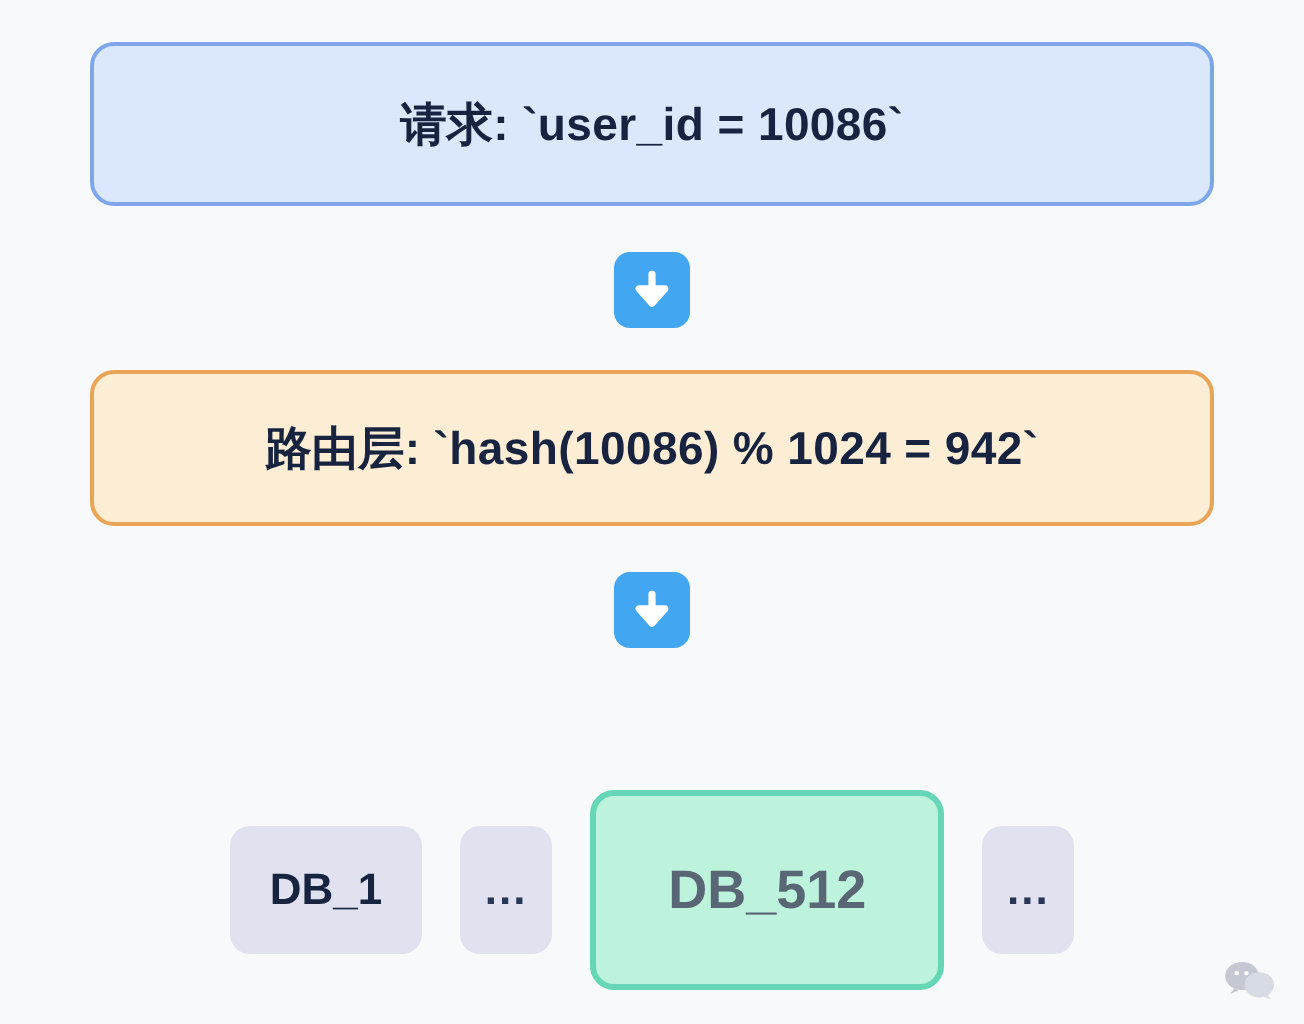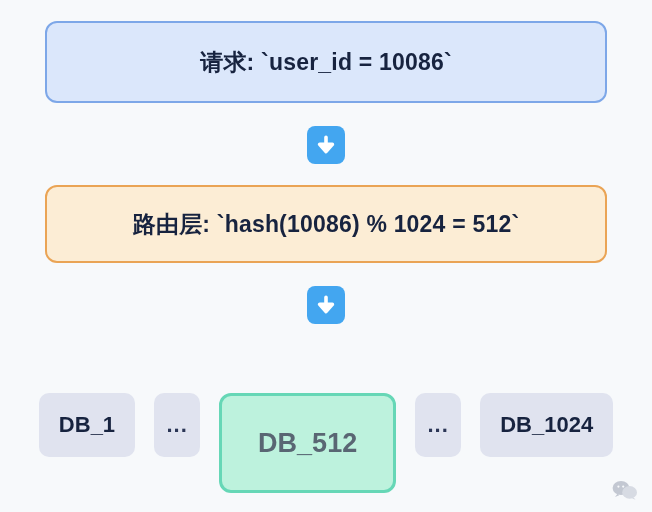--- a/index.html
+++ b/index.html
@@ -69,21 +69,21 @@
   .arrow-chip svg { display: block; }
 
   
   .shard-row {
     position: absolute;
     left: 0;
     right: 0;
     top: 393px;
     height: 104px;
     display: flex;
-    align-items: flex-start;
+    align-items: center;
     justify-content: center;
     gap: 19px;
   }
 
   .shard {
     box-sizing: border-box;
     display: flex;
     align-items: center;
     justify-content: center;
     border-radius: 10px;
@@ -136,40 +136,39 @@
   <div class="stage-box stage-request">请求: `user_id = 10086`</div>
 
   <div class="arrow-chip">
     <span>
       <svg width="22" height="22" viewBox="0 0 22 22" aria-hidden="true">
         <path d="M11 3.2 L11 13.2 M11 17.6 L4.6 10.4 L17.4 10.4 Z" fill="#ffffff" stroke="#ffffff" stroke-width="3.6" stroke-linejoin="round" stroke-linecap="round"></path>
       </svg>
     </span>
   </div>
 
-  <div class="stage-box stage-router">路由层: `hash(10086) % 1024 = 512`</div>
+  <div class="stage-box stage-router">路由层: `hash(10086) % 1024 = 942`</div>
 
   <div class="arrow-chip">
     <span>
       <svg width="22" height="22" viewBox="0 0 22 22" aria-hidden="true">
         <path d="M11 3.2 L11 13.2 M11 17.6 L4.6 10.4 L17.4 10.4 Z" fill="#ffffff" stroke="#ffffff" stroke-width="3.6" stroke-linejoin="round" stroke-linecap="round"></path>
       </svg>
     </span>
   </div>
 
   <div class="shard-row">
     <div class="shard">DB_1</div>
 
     <div class="shard shard-ellipsis">...</div>
 
     <div class="shard shard-active">DB_512</div>
 
     <div class="shard shard-ellipsis">...</div>
 
-    <div class="shard">DB_1024</div>
   </div>
 
   <div class="watermark">
     <span>
       <svg width="26" height="20" viewBox="0 0 26 20" aria-hidden="true">
         <ellipse cx="9" cy="8" rx="8.4" ry="7" fill="#c3c8d2"></ellipse>
         <path d="M5.6 13.6 L3 17 L7.2 15.2 Z" fill="#c3c8d2"></path>
         <ellipse cx="17.6" cy="12.4" rx="7.4" ry="6.3" fill="#d7dbe3"></ellipse>
         <path d="M21.4 17.2 L23.6 19.8 L20.2 18.6 Z" fill="#d7dbe3"></path>
         <circle cx="6.4" cy="6.6" r="1.1" fill="#f7f9fb"></circle>

